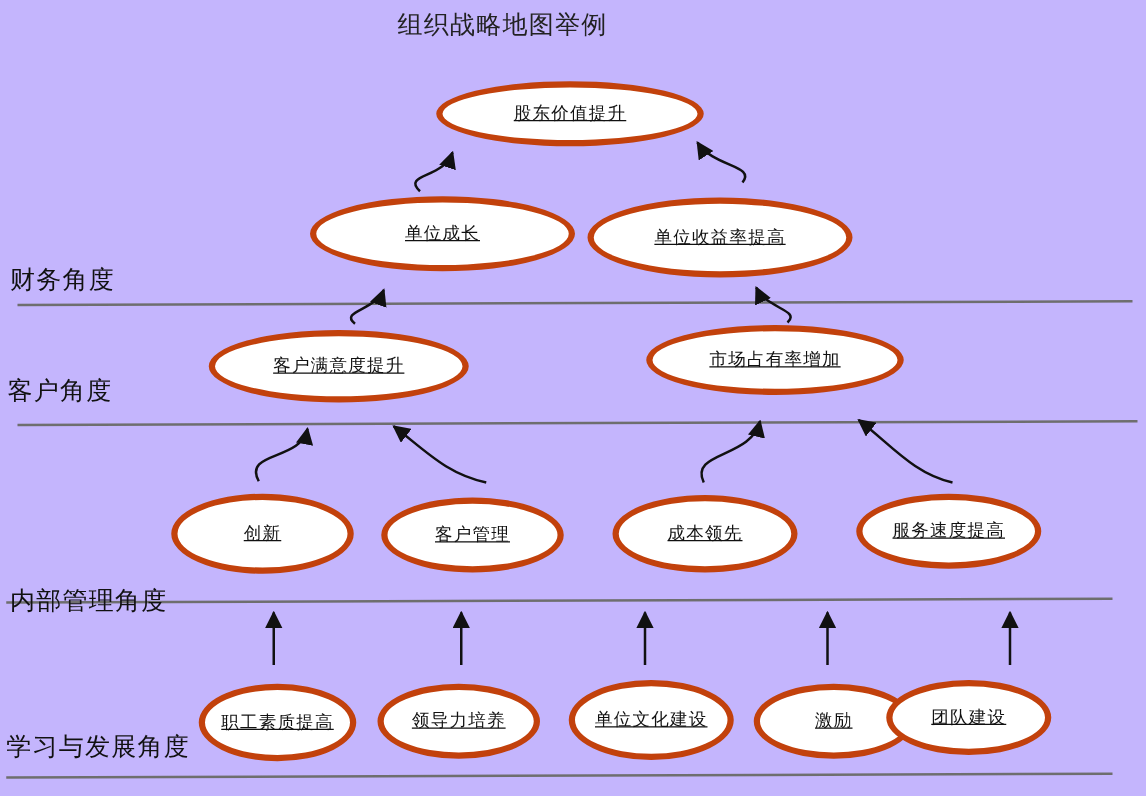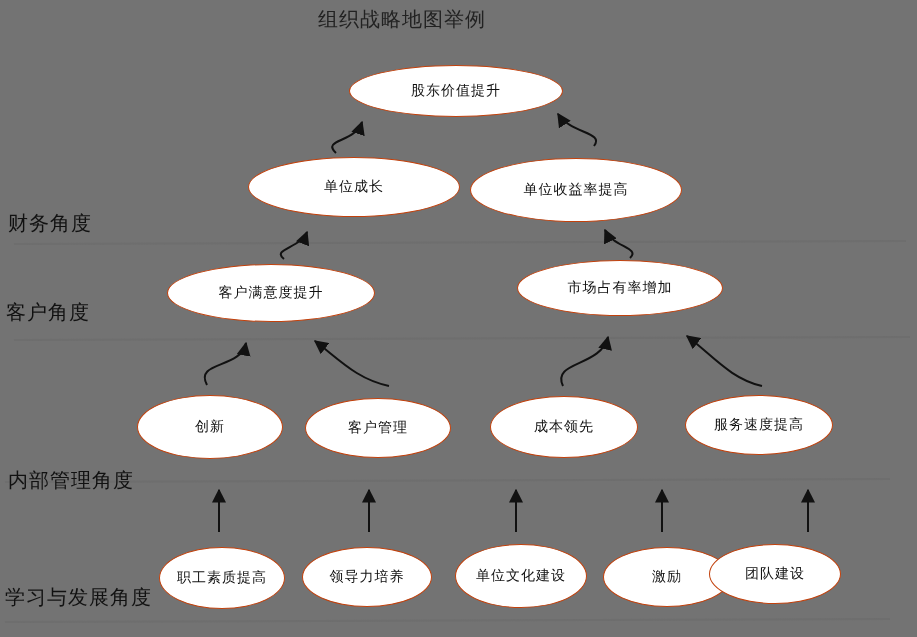--- a/index.html
+++ b/index.html
@@ -1,47 +1,48 @@
 <!DOCTYPE html>
 <html><head>
 <meta charset="utf-8">
 <style>
   html, body { margin: 0; padding: 0; background: #fff; }
   .canvas {
     position: relative;
     width: 917px;
     height: 637px;
-    background: #737373;
+    background: #c4b5fd;
     font-family: "Liberation Sans", "DejaVu Sans", sans-serif;
     color: #111;
     overflow: hidden;
   }
   .title {
     position: absolute;
     left: 318px;
     top: 6px;
     font-size: 20px;
     letter-spacing: 1px;
     color: #222;
     white-space: nowrap;
   }
   .svg-layer {
     position: absolute;
     left: 0; top: 0;
     width: 917px; height: 637px;
   }
   .node {
     position: absolute;
-    border: 1px solid #c2410c;
+    border: 5px solid #c2410c;
     border-radius: 50%;
     background: #ffffff;
     display: flex;
     align-items: center;
     justify-content: center;
     box-sizing: border-box;
+    text-decoration: underline;
   }
   .node span {
     font-size: 14px;
     color: #111;
     white-space: nowrap;
     letter-spacing: 1px;
   }
   .perspective-label {
     position: absolute;
     font-size: 20px;

